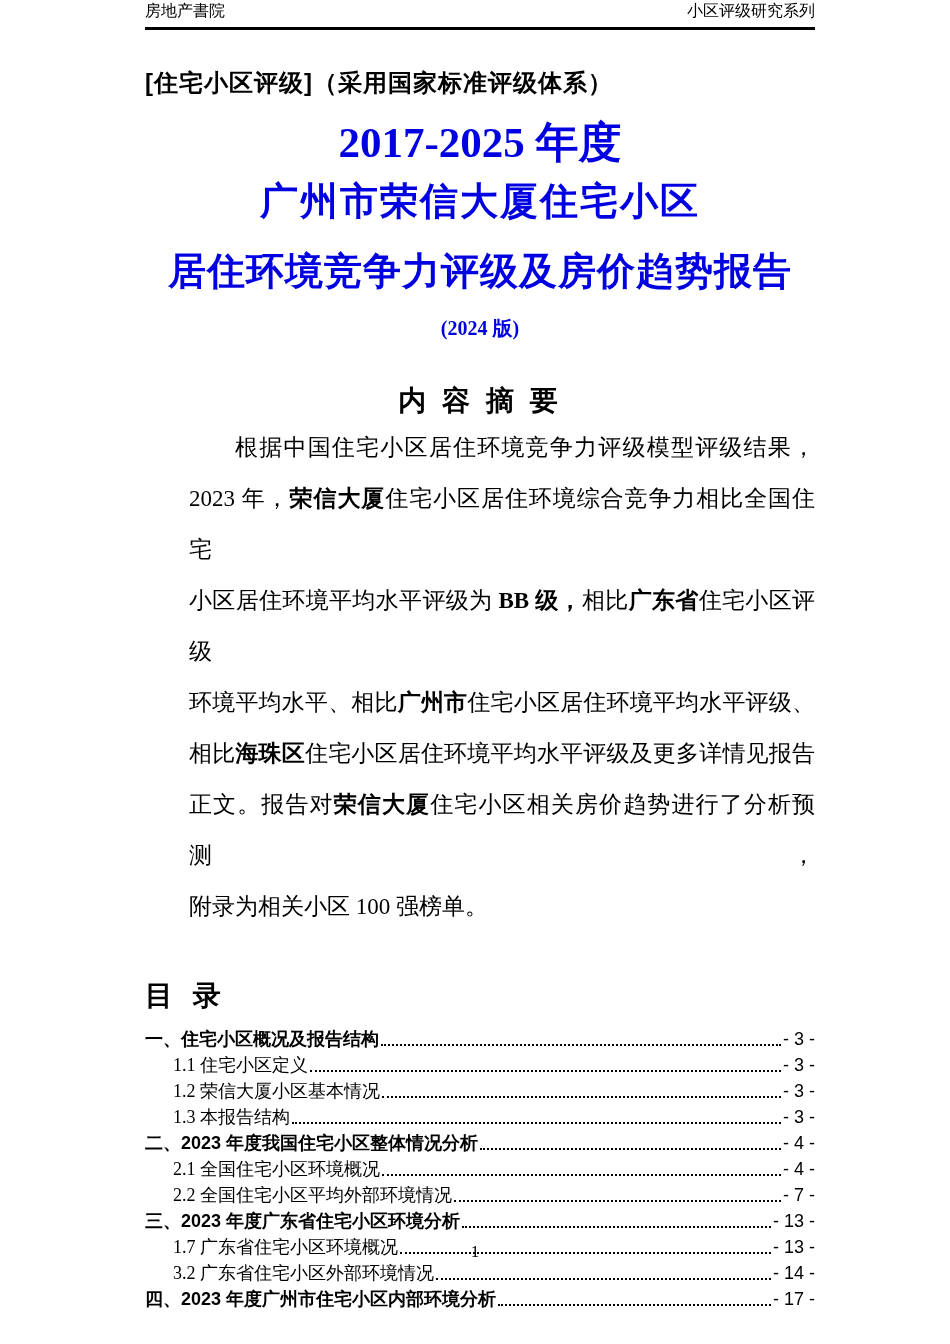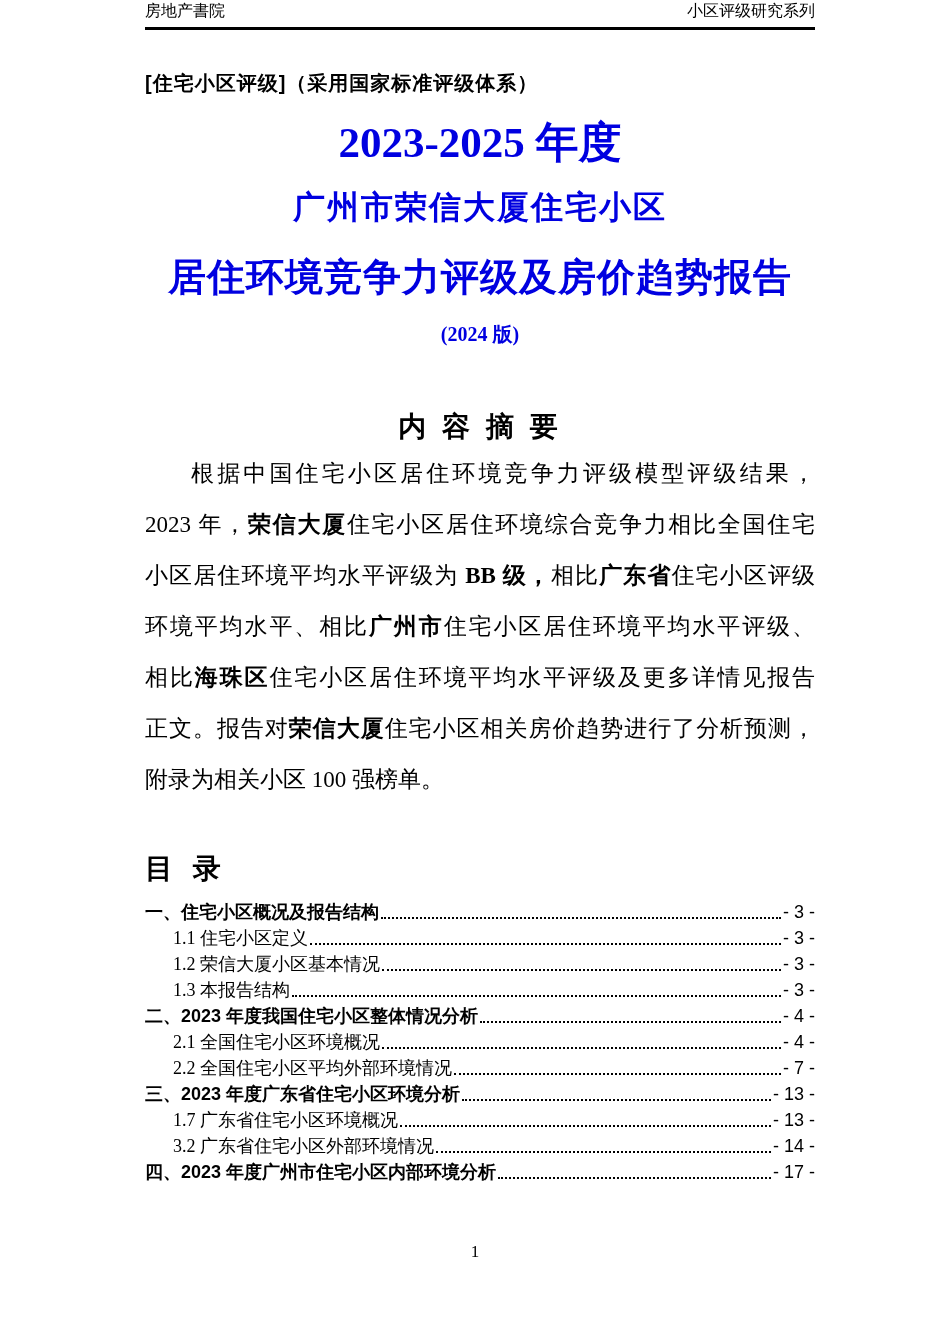--- a/index.html
+++ b/index.html
@@ -13,37 +13,37 @@
   
   .header-row{
     display:flex;justify-content:space-between;align-items:flex-end;
     font-size:16px;line-height:22px;
     font-family:"Liberation Sans","DejaVu Sans",sans-serif;
   }
   .header-rule{border-bottom:3px solid #000;margin-top:5px;}
 
   
   .bracket-line{
-    margin-top:40px;font-size:20px;font-weight:bold;line-height:26px;
+    margin-top:40px;font-size:24px;font-weight:bold;line-height:26px;
     font-family:"Liberation Sans","DejaVu Sans",sans-serif;
     letter-spacing:1px;
   }
 
   
   .title-1{margin-top:18px;font-size:43px;font-weight:bold;line-height:58px;text-align:center;color:var(--accent,#0000e0);}
-  .title-2{margin-top:6px;font-size:32px;font-weight:bold;line-height:58px;text-align:center;color:var(--accent,#0000e0);letter-spacing:2px;}
+  .title-2{margin-top:0;font-size:38px;font-weight:bold;line-height:58px;text-align:center;color:var(--accent,#0000e0);letter-spacing:2px;}
   .title-3{margin-top:12px;font-size:38px;font-weight:bold;line-height:58px;text-align:center;color:var(--accent,#0000e0);letter-spacing:1px;}
   .title-4{margin-top:6px;font-size:20px;font-weight:bold;line-height:44px;text-align:center;color:var(--accent,#0000e0);}
 
   
   .summary-heading{
-    margin-top:54px;font-size:28px;font-weight:bold;line-height:34px;text-align:center;
+    margin-top:34px;font-size:28px;font-weight:bold;line-height:34px;text-align:center;
     font-family:"Liberation Sans","DejaVu Sans",sans-serif;letter-spacing:4px;
   }
-  .summary{margin-top:4px;font-size:23px;line-height:51px;}
+  .summary{margin-top:4px;font-size:23px;line-height:51px;margin-left:44px;}
   .sum-line{min-height:51px;}
   .sum-line.just{text-align:justify;text-align-last:justify;text-justify:inter-character;}
   .sum-line.ind{text-indent:46px;}
   .sum-line .b{font-weight:bold;}
 
   
   .toc-heading{
     margin-top:46px;font-size:28px;font-weight:bold;line-height:36px;text-align:left;
     font-family:"Liberation Sans","DejaVu Sans",sans-serif;letter-spacing:6px;
   }
@@ -75,21 +75,21 @@
   <div class="content">
 
     <div class="header-row">
       <span>房地产書院</span>
       <span>小区评级研究系列</span>
     </div>
     <div class="header-rule"></div>
 
     <div class="bracket-line">[住宅小区评级]（采用国家标准评级体系）</div>
 
-    <div class="title-1">2023-2025 年度</div>
+    <div class="title-1">2017-2025 年度</div>
     <div class="title-2">广州市荣信大厦住宅小区</div>
     <div class="title-3">居住环境竞争力评级及房价趋势报告</div>
     <div class="title-4">(2024 版)</div>
 
     <div class="summary-heading">内 容 摘 要</div>
     <div class="summary">
         <div class="sum-line just ind"><span>根据中国住宅小区居住环境竞争力评级模型评级结果，</span></div>
         <div class="sum-line just"><span>2023 年，</span><span class="b">荣信大厦</span><span>住宅小区居住环境综合竞争力相比全国住宅</span></div>
         <div class="sum-line just"><span>小区居住环境平均水平评级为 </span><span class="b">BB 级，</span><span>相比</span><span class="b">广东省</span><span>住宅小区评级</span></div>
         <div class="sum-line just"><span>环境平均水平、相比</span><span class="b">广州市</span><span>住宅小区居住环境平均水平评级、</span></div>

